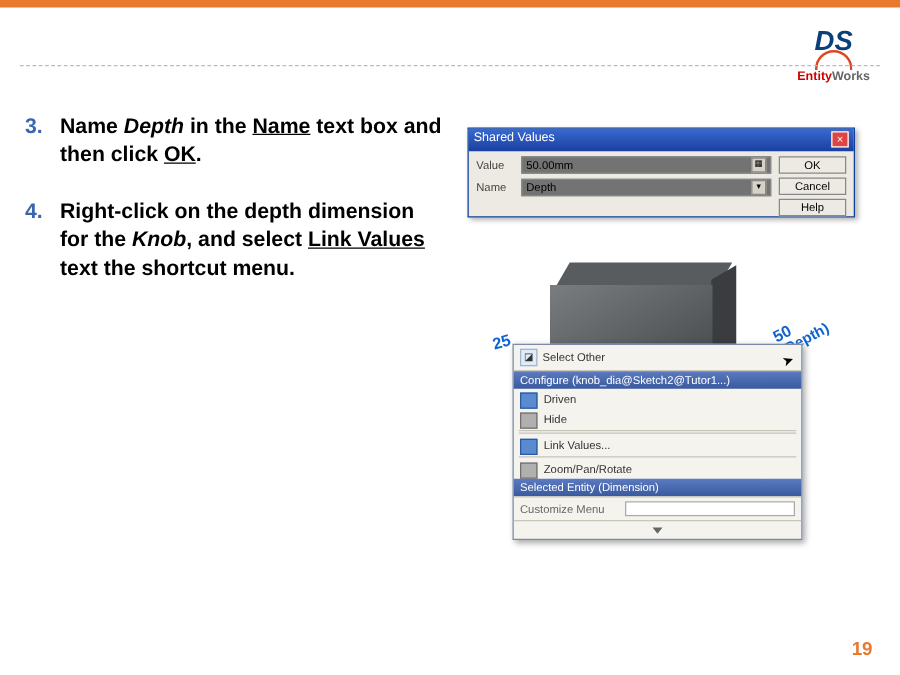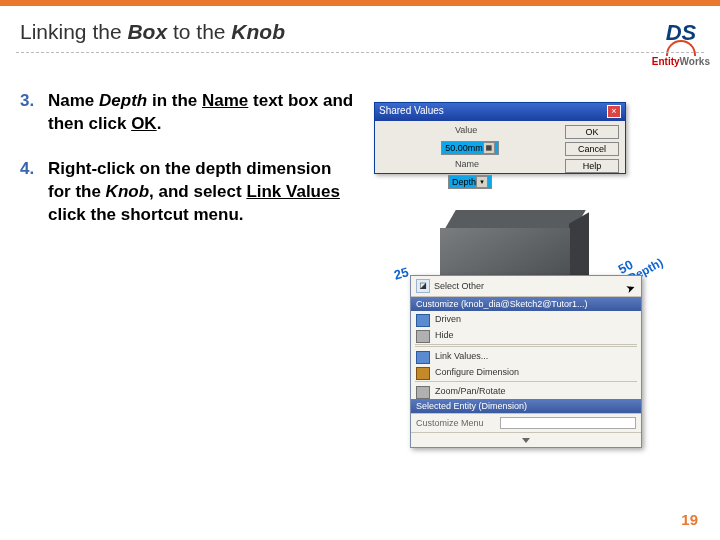--- a/index.html
+++ b/index.html
@@ -28,21 +28,21 @@
     color: #333;
   }
   .title .italic { font-style: italic; font-weight: bold; }
   .divider {
     position: absolute;
     left: 16px; right: 16px; top: 52px;
     border-bottom: 1px dashed #bbb;
   }
   .logo {
     position: absolute;
-    right: 10px; top: 14px;
+    right: 24px; top: 14px;
     text-align: center;
     font-size: 10px;
   }
   .logo .ds { font-size: 22px; color: #0a3f7a; font-weight: bold; font-style: italic; }
   .logo .arc {
     width: 30px; height: 16px;
     border: 2px solid #d42; border-bottom: none;
     border-radius: 30px 30px 0 0;
     margin: -6px auto 0 auto;
   }
@@ -67,21 +67,21 @@
     color: #3a66b0;
   }
   .step-text { flex: 1; }
   .step-text .it { font-style: italic; }
   .step-text .ul { text-decoration: underline; }
 
   
   .dialog {
     position: absolute;
     top: 102px; left: 374px;
-    width: 252px; height: 72px;
+    width: 310px; height: 72px;
     border: 1px solid #0a3f9a;
     background: #eceae2;
     font-size: 9px;
     box-shadow: 2px 2px 4px rgba(0,0,0,.3);
   }
   .dlg-title {
     height: 18px;
     background: linear-gradient(#3a6ad0,#1a3fa0);
     color: #fff;
     padding: 2px 4px;
@@ -97,25 +97,25 @@
     text-align: center;
     line-height: 11px;
     font-size: 9px;
   }
   .dlg-body {
     padding: 4px 6px;
     display: flex;
     gap: 6px;
   }
   .dlg-fields { flex: 1; }
-  .dlg-row { display: flex; align-items: center; margin-bottom: 4px; gap: 6px; flex-direction: column; }
+  .dlg-row { display: flex; align-items: center; margin-bottom: 4px; gap: 6px; }
   .dlg-label { width: 30px; color: #444; }
   .dlg-input {
     flex: 1; height: 14px;
-    background: #0ea5e9; border: 1px solid #888;
+    background: #737373; border: 1px solid #888;
     padding: 0 3px; font-size: 9px;
     display: flex; align-items: center; justify-content: space-between;
   }
   .dlg-drop {
     width: 12px; height: 12px;
     background: #d6d2c6; border: 1px solid #888;
     font-size: 7px; text-align: center; line-height: 10px;
   }
   .dlg-btns { width: 54px; display: flex; flex-direction: column; gap: 3px; }
   .dlg-btn {
@@ -244,44 +244,41 @@
     font-size: 15px;
     font-weight: bold;
   }
 </style>
 </head>
 <body>
 
 <div class="orange-bar"></div>
 
 <div class="header">
-  <div class="title">
-    <span>Linking the </span><span class="italic">Box</span><span> to the </span><span class="italic">Knob</span>
-  </div>
   <div class="logo">
     <div class="ds">DS</div>
     <div class="arc"></div>
     <div class="sw">
       <span class="red">Entity</span><span>Works</span>
     </div>
   </div>
 </div>
 <div class="divider"></div>
 
 <div class="content">
   <div class="step">
     <div class="step-num">3.</div>
     <div class="step-text">
       <span>Name </span><span class="it">Depth</span><span> in the </span><span class="ul">Name</span><span> text box and then click </span><span class="ul">OK</span><span>.</span>
     </div>
   </div>
   <div class="step">
     <div class="step-num">4.</div>
     <div class="step-text">
-      <span>Right-click on the depth dimension for the </span><span class="it">Knob</span><span>, and select </span><span class="ul">Link Values</span><span> click the shortcut menu.</span>
+      <span>Right-click on the depth dimension for the </span><span class="it">Knob</span><span>, and select </span><span class="ul">Link Values</span><span> text the shortcut menu.</span>
     </div>
   </div>
 </div>
 
 <div class="dialog">
   <div class="dlg-title">
     <span>Shared Values</span>
     <div class="dlg-close">×</div>
   </div>
   <div class="dlg-body">
@@ -319,27 +316,26 @@
   <div class="dim50">
     <span>50</span><br>
     <span class="d2">(Depth)</span>
   </div>
 
   <div class="ctx-panel">
     <div class="ctx-top">
       <div class="ctx-ico">◪</div>
       <div class="ctx-sel">Select Other</div>
     </div>
-    <div class="ctx-hdr">Customize (knob_dia@Sketch2@Tutor1...)</div>
+    <div class="ctx-hdr">Configure (knob_dia@Sketch2@Tutor1...)</div>
     <div class="ctx-item blue">Driven</div>
     <div class="ctx-item gray">Hide</div>
     <div class="ctx-sep"></div>
     <div class="ctx-sep"></div>
     <div class="ctx-item blue">Link Values...</div>
-    <div class="ctx-item">Configure Dimension</div>
     <div class="ctx-sep"></div>
     <div class="ctx-item gray">Zoom/Pan/Rotate</div>
     <div class="ctx-hdr">Selected Entity (Dimension)</div>
     <div class="ctx-foot">
       <span class="lbl">Customize Menu</span>
       <div class="box"></div>
     </div>
     <div class="ctx-bottom">
       <span class="ctx-chev"></span>
     </div>

